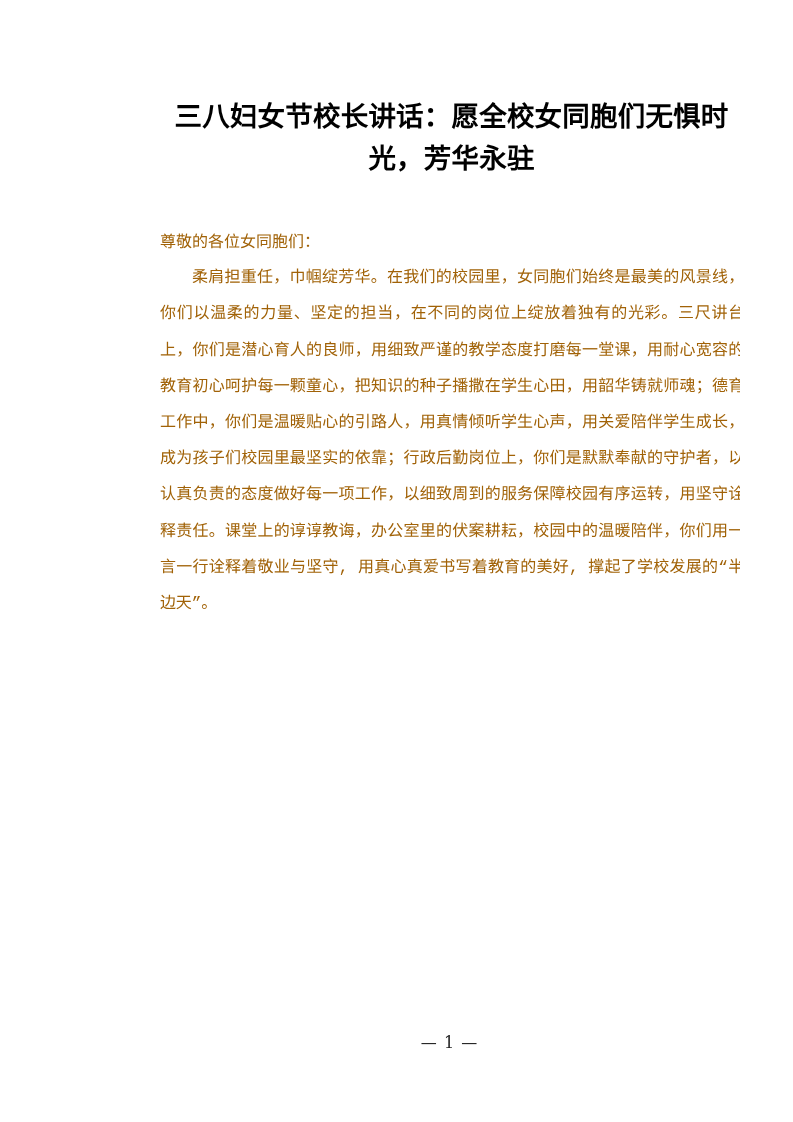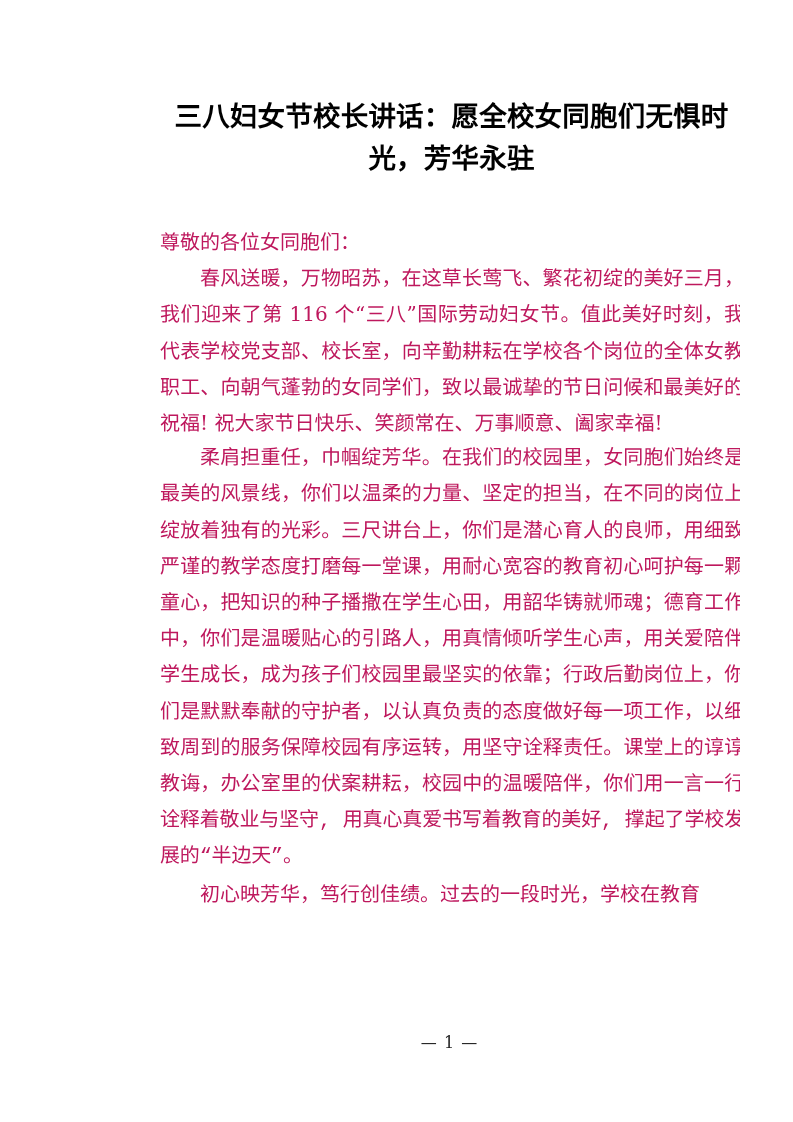--- a/index.html
+++ b/index.html
@@ -35,23 +35,23 @@
     white-space: pre-line;
   }
 
   
   .doc-body {
     position: absolute;
     left: 107px;
     top: 224px;
     width: 584px;
     font-family: "DejaVu Serif", "Liberation Serif", serif;
-    font-size: 20px;
+    font-size: 16px;
     line-height: 36.2px;
-    color: #be185d;
+    color: #a16207;
     text-align: justify;
     text-justify: inter-ideograph;
   }
 
   .para {
     margin: 0;
     text-align: justify;
     text-justify: inter-ideograph;
     text-align-last: left;
     word-break: break-all;
@@ -86,23 +86,21 @@
 
 <div class="page">
 
   <div class="doc-title">三八妇女节校长讲话：愿全校女同胞们无惧时光，芳华永驻</div>
 
   <div class="doc-body">
 
     <p class="para">尊敬的各位女同胞们：</p>
 
 
-    <p class="para indent">春风送暖，万物昭苏，在这草长莺飞、繁花初绽的美好三月，我们迎来了第 116 个“三八”国际劳动妇女节。值此美好时刻，我代表学校党支部、校长室，向辛勤耕耘在学校各个岗位的全体女教职工、向朝气蓬勃的女同学们，致以最诚挚的节日问候和最美好的祝福! 祝大家节日快乐、笑颜常在、万事顺意、阖家幸福!</p>
 
     <p class="para indent tight">柔肩担重任，巾帼绽芳华。在我们的校园里，女同胞们始终是最美的风景线，你们以温柔的力量、坚定的担当，在不同的岗位上绽放着独有的光彩。三尺讲台上，你们是潜心育人的良师，用细致严谨的教学态度打磨每一堂课，用耐心宽容的教育初心呵护每一颗童心，把知识的种子播撒在学生心田，用韶华铸就师魂；德育工作中，你们是温暖贴心的引路人，用真情倾听学生心声，用关爱陪伴学生成长，成为孩子们校园里最坚实的依靠；行政后勤岗位上，你们是默默奉献的守护者，以认真负责的态度做好每一项工作，以细致周到的服务保障校园有序运转，用坚守诠释责任。课堂上的谆谆教诲，办公室里的伏案耕耘，校园中的温暖陪伴，你们用一言一行诠释着敬业与坚守, 用真心真爱书写着教育的美好, 撑起了学校发展的“半边天”。</p>
 
-    <p class="para indent">初心映芳华，笃行创佳绩。过去的一段时光，学校在教育</p>
 
   </div>
 
   <div class="page-footer">— 1 —</div>
 
 </div>
 
 </body></html>

